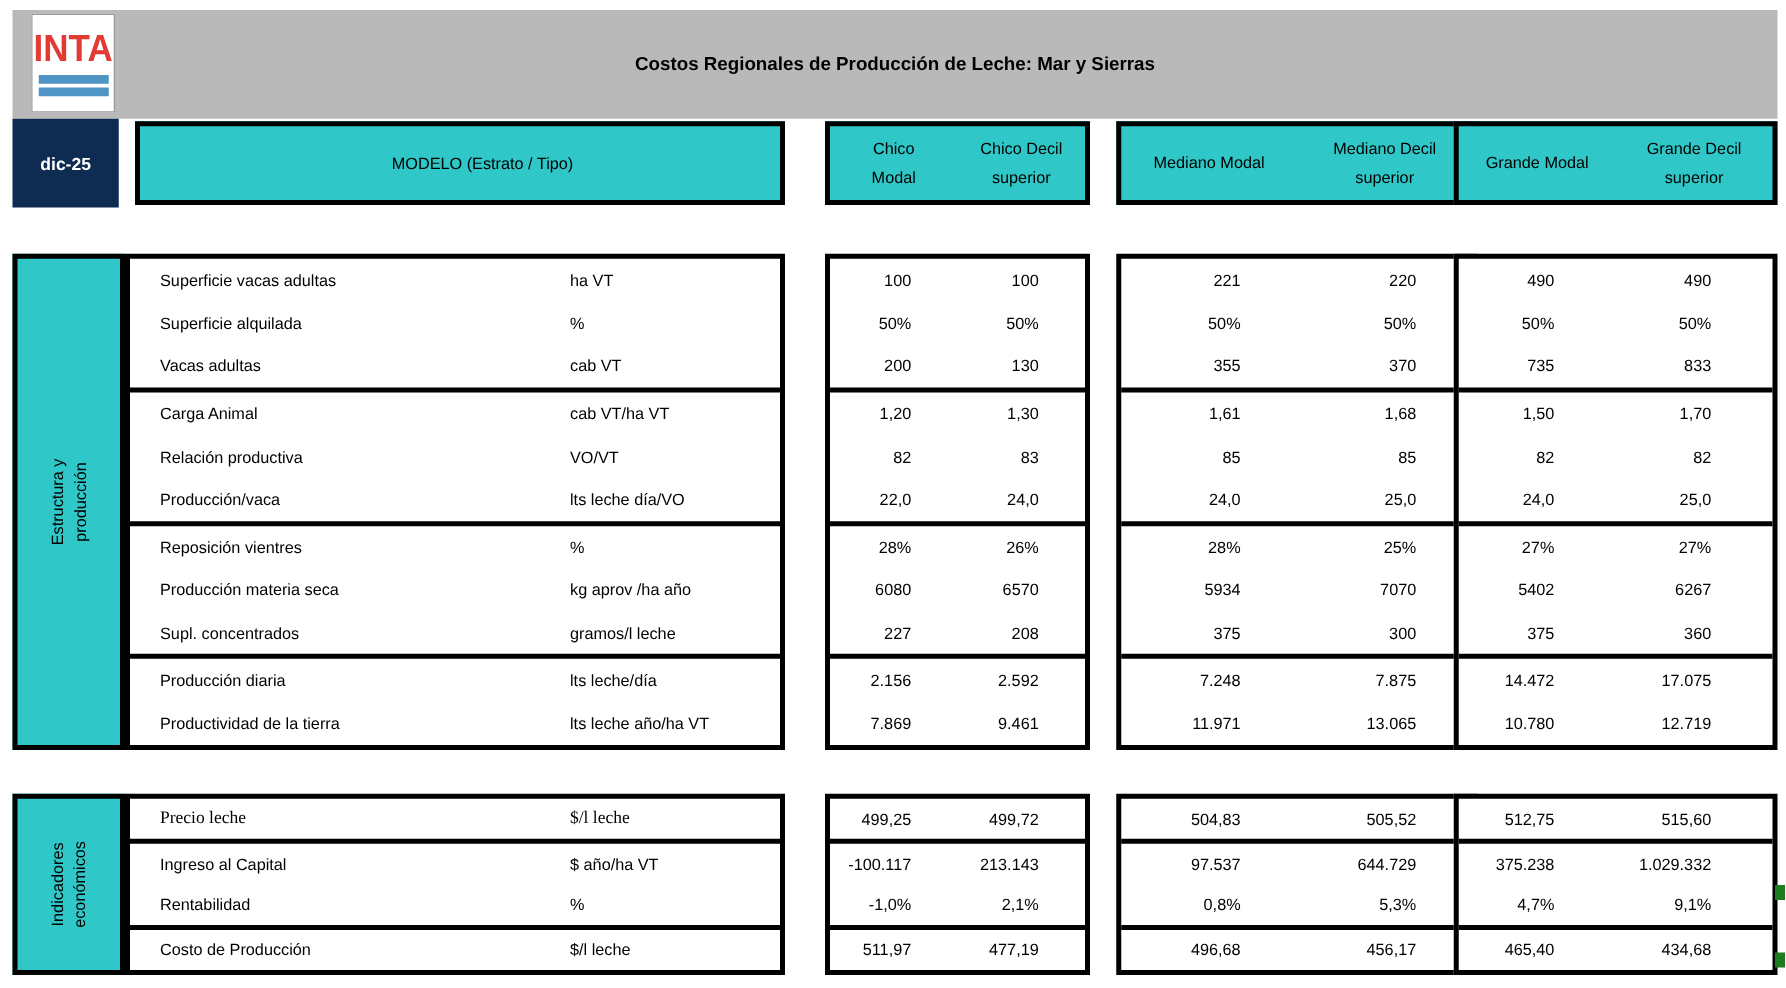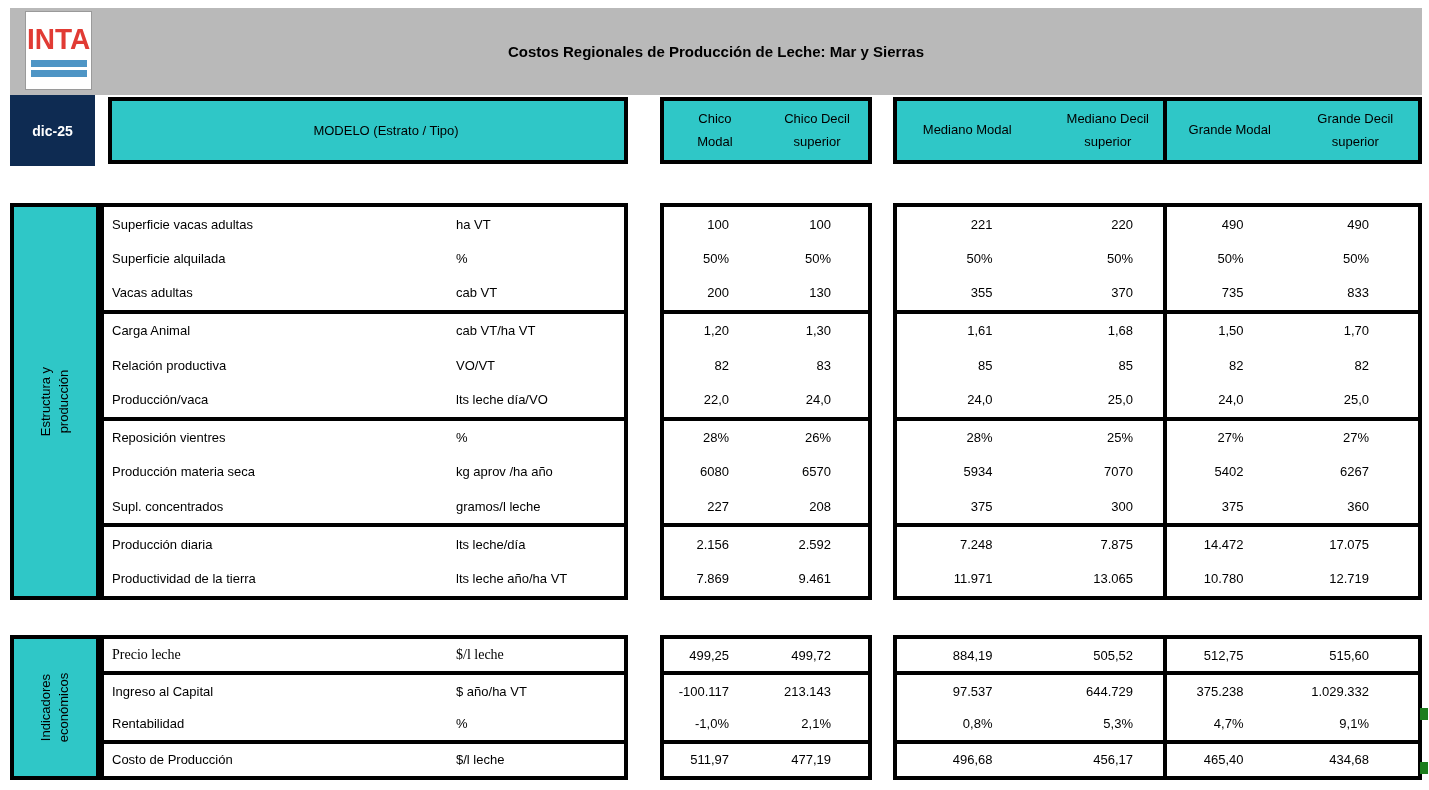--- a/index.html
+++ b/index.html
@@ -30,21 +30,21 @@
   .g2 { left:1163px; width:259px; }
   .sec0 { top:203px; height:397px; }
   .sec1 { top:635px; height:145px; }
 
   
   .sideb { left:10px; width:90px; background:var(--teal); border:4px solid #000; display:flex; align-items:center; justify-content:center; overflow:visible; }
   .sideb span { transform:rotate(-90deg); white-space:pre-line; text-align:center; font-size:13px; line-height:1.35; }
 
   
   .labbox { left:100px; width:528px; background:#fff; border:4px solid #000; display:flex; flex-direction:column; }
-  .lrow { flex:1; display:flex; align-items:center; padding-left:8px; font-size:13px; position:relative; }
+  .lrow { flex:1; display:flex; align-items:center; padding-left:24px; font-size:13px; position:relative; }
   .lrow .unit { position:absolute; left:352px; }
   .serif { font-family:Liberation Serif, serif; font-size:14px; }
 
   
   .valbox { background:#fff; border:4px solid #000; display:flex; flex-direction:column; }
   .vrow { flex:1; display:flex; align-items:center; }
   .vcell { width:50%; text-align:right; padding-right:var(--pad,36px); font-size:13px; }
 
   .brk { border-bottom:4px solid #000; }
 
@@ -311,21 +311,21 @@
         <div class="vcell">-1,0%</div>
         <div class="vcell">2,1%</div>
       </div>
       <div class="vrow">
         <div class="vcell">511,97</div>
         <div class="vcell">477,19</div>
       </div>
     </div>
   <div class="abs valbox sec1 g1" style="--pad:45px">
       <div class="vrow brk">
-        <div class="vcell">884,19</div>
+        <div class="vcell">504,83</div>
         <div class="vcell">505,52</div>
       </div>
       <div class="vrow">
         <div class="vcell">97.537</div>
         <div class="vcell">644.729</div>
       </div>
       <div class="vrow brk">
         <div class="vcell">0,8%</div>
         <div class="vcell">5,3%</div>
       </div>

